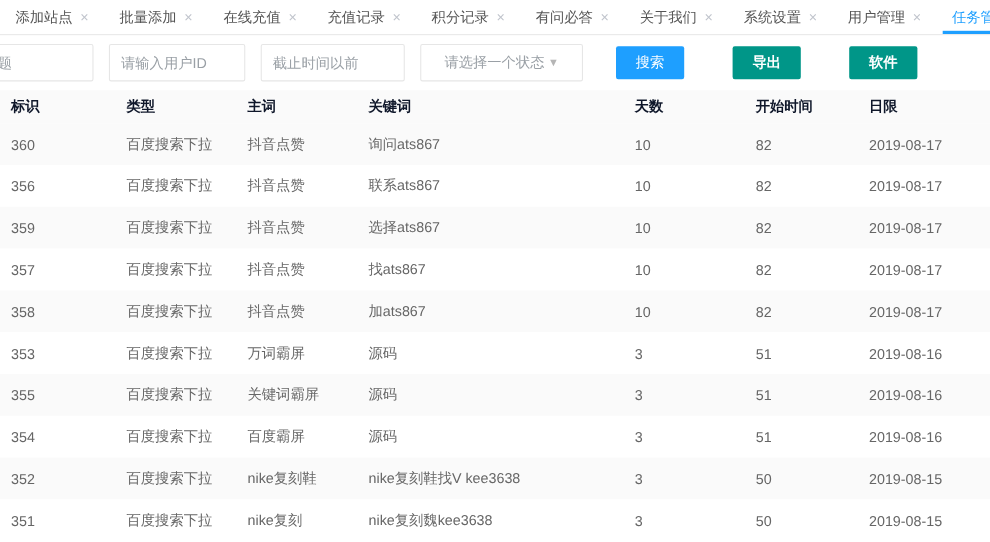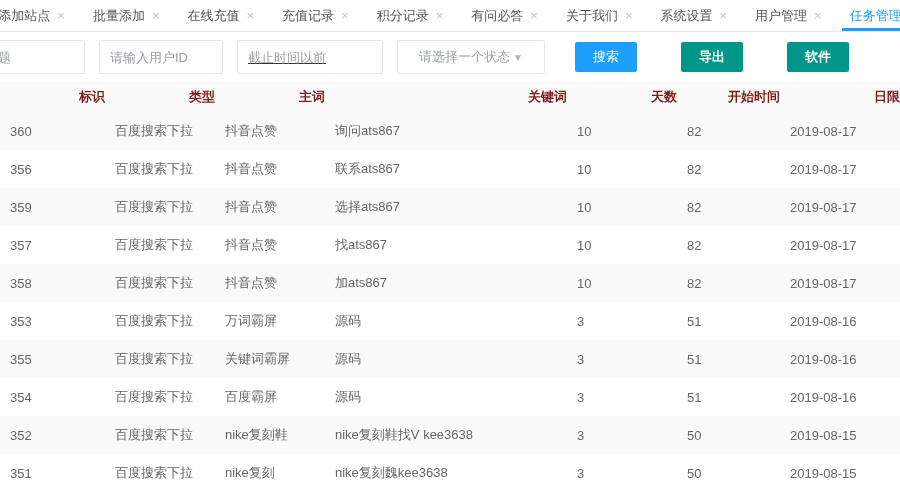--- a/index.html
+++ b/index.html
@@ -1,56 +1,56 @@
 <!DOCTYPE html>
 <html><head>
 <meta charset="utf-8">
 <style>
   * { margin:0; padding:0; box-sizing:border-box; }
   html,body { width:900px; height:493px; overflow:hidden; background:#fff;
     font-family:"Liberation Sans","DejaVu Sans",sans-serif; }
 
   
   .tabbar { height:32px; display:flex; align-items:stretch; border-bottom:1px solid #e8e8e8;
-    background:#fff; overflow:hidden; white-space:nowrap;justify-content:center; }
+    background:#fff; overflow:hidden; white-space:nowrap; }
   .tab-overflow { width:10px; overflow:hidden; display:flex; align-items:center;
     color:#bbb; font-size:12px; }
   .tab-overflow span { margin-left:-7px; }
   .tab { display:flex; align-items:center; gap:7px; padding:0 14px; font-size:13px;
     color:#555; cursor:pointer; position:relative; }
   .tab .close { color:#c0c4cc; font-size:13px; }
   .tab.active { color:#1e9fff; }
   .tab.active::after { content:""; position:absolute; left:6px; right:6px; bottom:0;
     height:3px; background:#1e9fff; }
 
   
   .filterbar { height:50px; display:flex; align-items:center; gap:14px; padding:0 0 0 0; }
   .f-input { height:34px; border:1px solid #e6e6e6; border-radius:2px; padding:0 10px;
     font-size:13px; color:#333; outline:none; background:#fff;
     font-family:"Liberation Sans","DejaVu Sans",sans-serif; }
   .f-input::placeholder { color:#9aa0a6; }
   .f-title { width:150px; margin-left:-65px; }
   .f-uid { width:124px; }
-  .f-deadline { width:146px;text-decoration:underline; }
+  .f-deadline { width:131px; }
   .f-select { width:148px; height:34px; border:1px solid #e6e6e6; border-radius:2px;
     display:flex; align-items:center; justify-content:space-between; padding:0 21px;
     font-size:13px; color:#9aa0a6; cursor:pointer; background:#fff; }
   .f-select .arrow { color:#b5b5b5; font-size:10px; }
   .btn { height:30px; padding:0 18px; border:none; border-radius:2px; color:#fff;
     font-size:13px; cursor:pointer; margin-left:4px;
     font-family:"Liberation Sans","DejaVu Sans",sans-serif; }
   .btn-search { background:#1e9fff; margin-left:16px; }
   .btn-green { background:#009688; margin-left:30px;font-weight:bold; }
 
   
   .table { width:900px; font-size:13px; }
   .trow { display:grid; grid-template-columns:105px 110px 110px 242px 110px 103px 120px;
     align-items:center; }
   .trow > div { padding-left:10px; overflow:hidden; white-space:nowrap; }
-  .thead { height:30px; background:#fafafa; color:#7f1d1d; font-weight:bold;text-align:right; }
+  .thead { height:30px; background:#fafafa; color:#0f172a; font-weight:bold; }
   .tbody .trow { height:38px; color:#666; background:#fafafa; }
   .tbody .trow:nth-child(even) { background:#fff; }
 
   
   .pager { height:35px; display:flex; align-items:center; justify-content:center;
     position:relative; left:115px; }
 </style>
 </head>
 <body>
 

